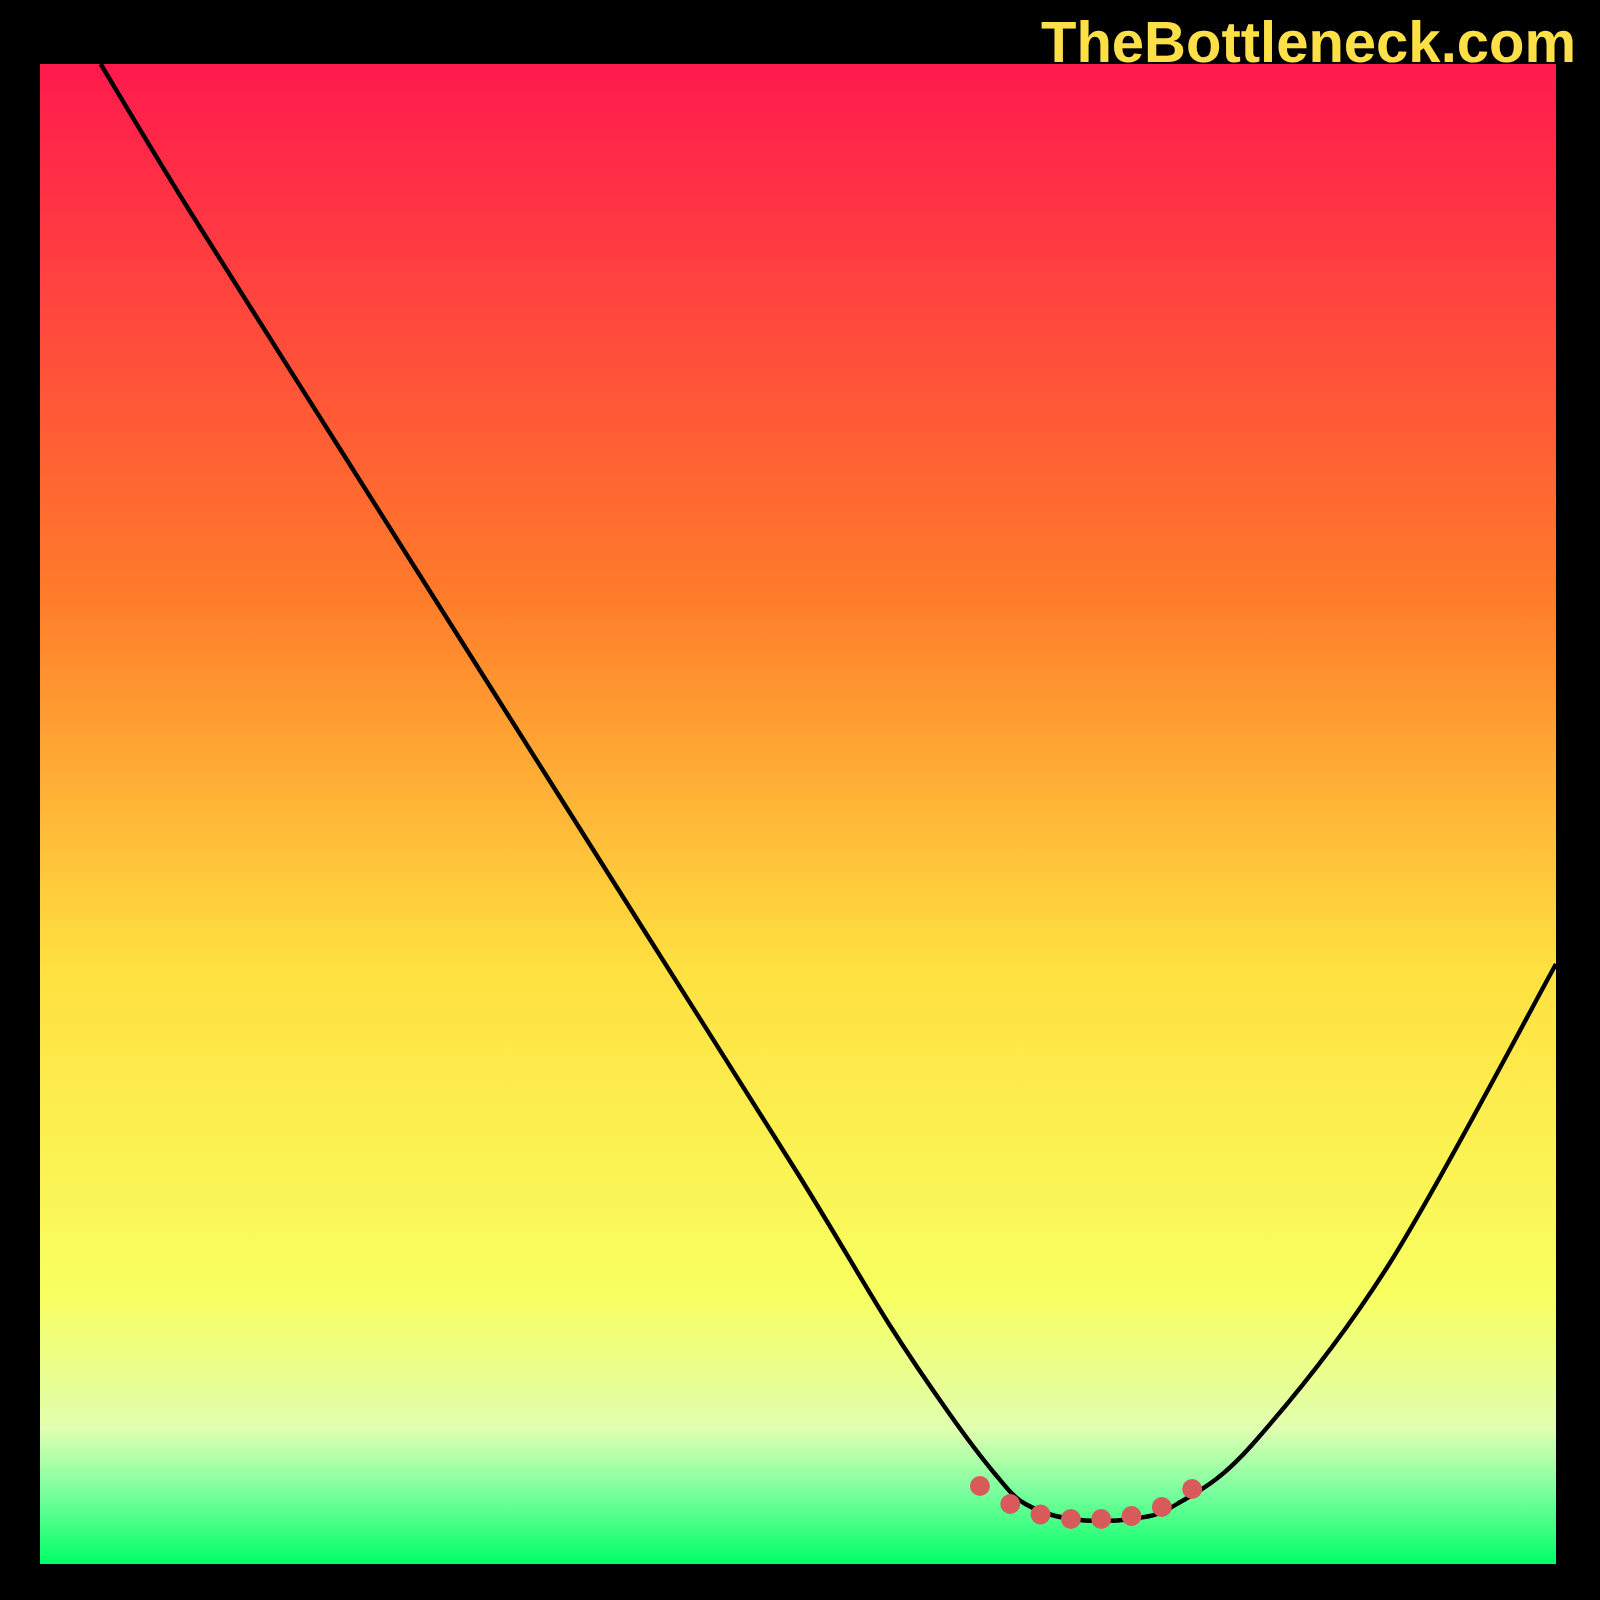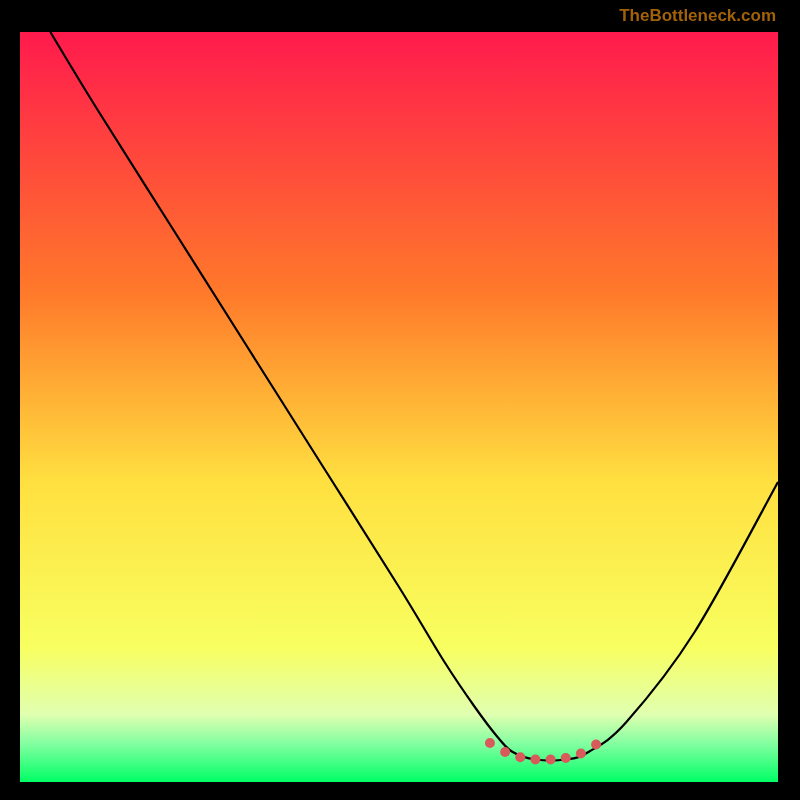--- a/index.html
+++ b/index.html
@@ -12,23 +12,23 @@
   }
   .container {
     position: relative;
     width: 800px;
     height: 800px;
     background: #000;
   }
   .watermark {
     position: absolute;
     top: 6px;
-    right: 24px;
-    color: #a16207;
-    font-size: 17px;
+    right: 12px;
+    color: #fde047;
+    font-size: 29px;
     font-weight: bold;
     z-index: 10;
   }
   .plot-area {
     position: absolute;
     left: 20px;
     top: 32px;
     width: 758px;
     height: 750px;
   }

